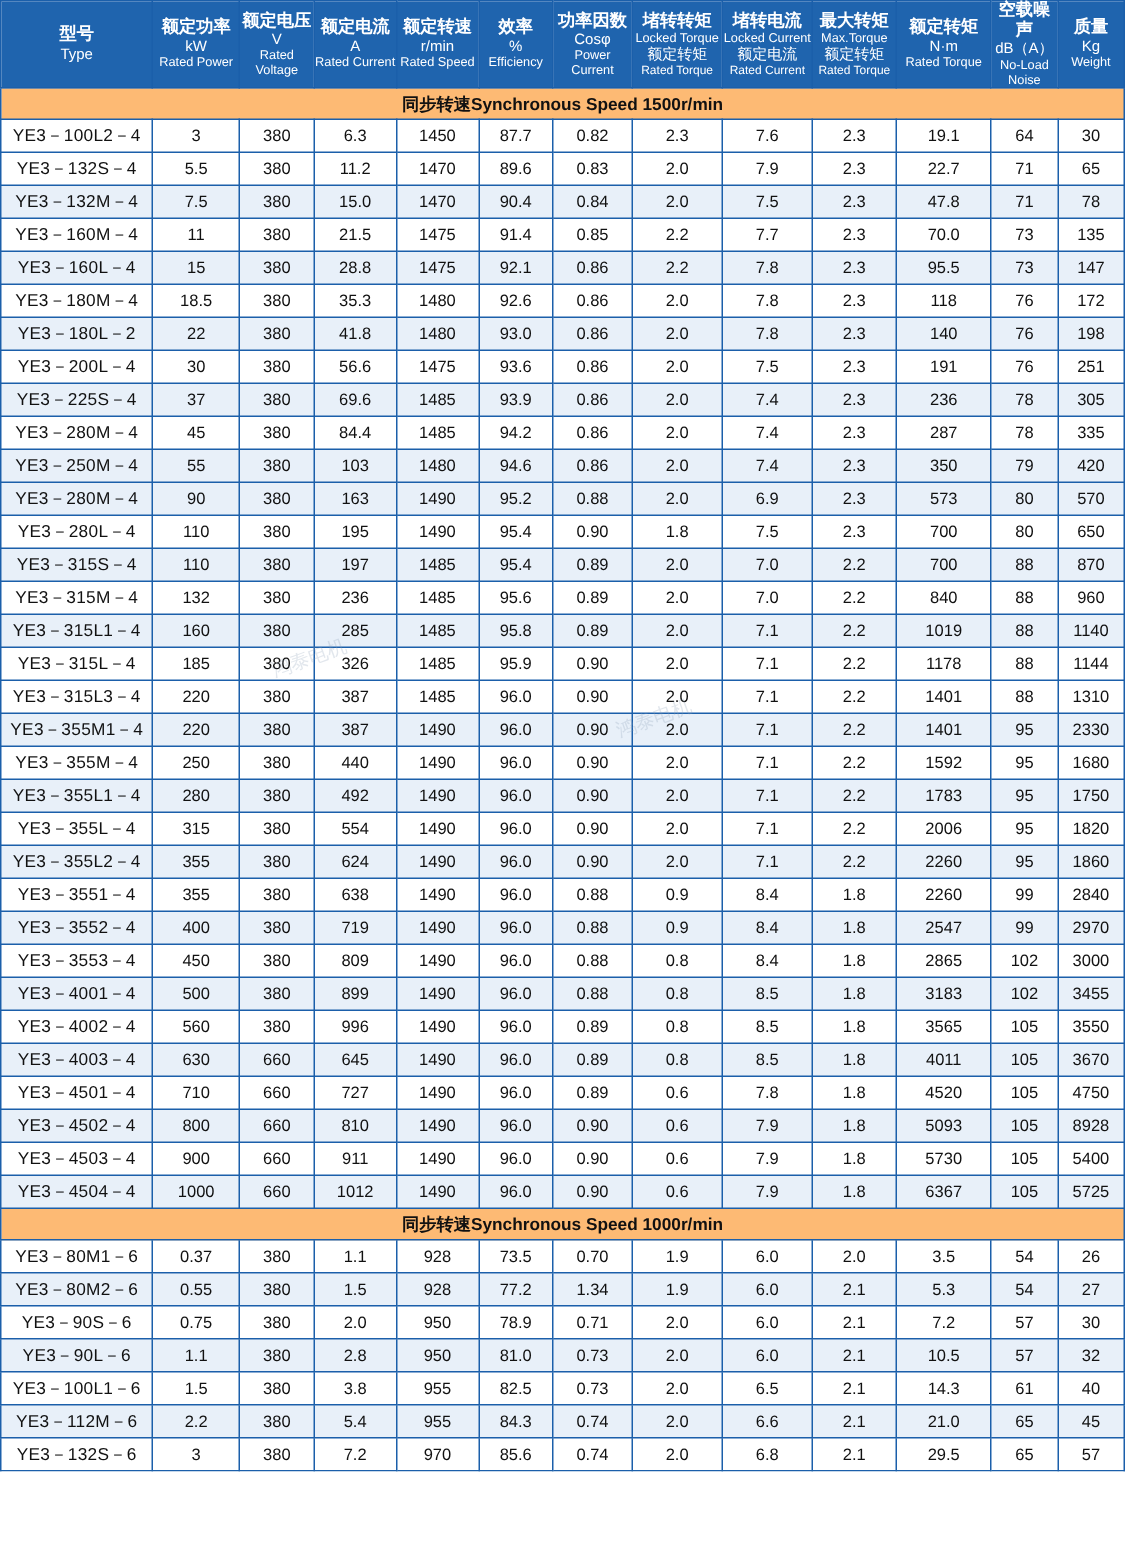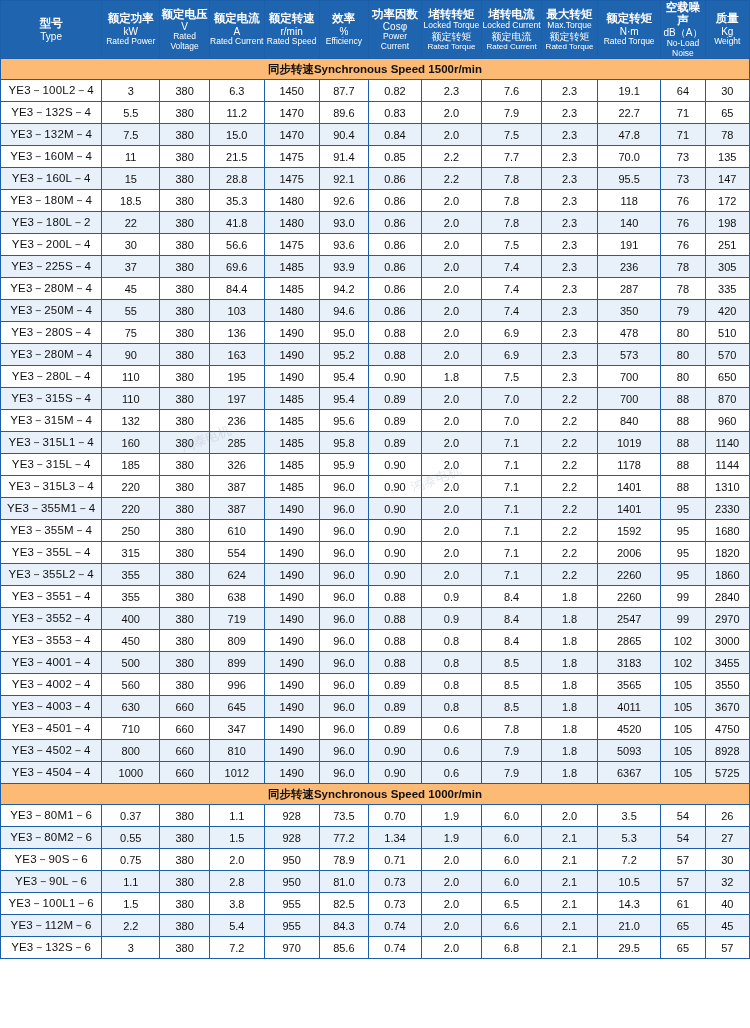--- a/index.html
+++ b/index.html
@@ -312,35 +312,20 @@
           <td>1480</td>
           <td>94.6</td>
           <td>0.86</td>
           <td>2.0</td>
           <td>7.4</td>
           <td>2.3</td>
           <td>350</td>
           <td>79</td>
           <td>420</td>
         </tr>
-        <tr>
-          <td class="model">YE3－280S－4</td>
-          <td>75</td>
-          <td>380</td>
-          <td>136</td>
-          <td>1490</td>
-          <td>95.0</td>
-          <td>0.88</td>
-          <td>2.0</td>
-          <td>6.9</td>
-          <td>2.3</td>
-          <td>478</td>
-          <td>80</td>
-          <td>510</td>
-        </tr>
         <tr class="alt">
           <td class="model">YE3－280M－4</td>
           <td>90</td>
           <td>380</td>
           <td>163</td>
           <td>1490</td>
           <td>95.2</td>
           <td>0.88</td>
           <td>2.0</td>
           <td>6.9</td>
@@ -451,30 +436,45 @@
           <td>7.1</td>
           <td>2.2</td>
           <td>1401</td>
           <td>95</td>
           <td>2330</td>
         </tr>
         <tr>
           <td class="model">YE3－355M－4</td>
           <td>250</td>
           <td>380</td>
-          <td>610</td>
+          <td>440</td>
           <td>1490</td>
           <td>96.0</td>
           <td>0.90</td>
           <td>2.0</td>
           <td>7.1</td>
           <td>2.2</td>
           <td>1592</td>
           <td>95</td>
           <td>1680</td>
+        </tr>
+        <tr class="alt">
+          <td class="model">YE3－355L1－4</td>
+          <td>280</td>
+          <td>380</td>
+          <td>492</td>
+          <td>1490</td>
+          <td>96.0</td>
+          <td>0.90</td>
+          <td>2.0</td>
+          <td>7.1</td>
+          <td>2.2</td>
+          <td>1783</td>
+          <td>95</td>
+          <td>1750</td>
         </tr>
         <tr>
           <td class="model">YE3－355L－4</td>
           <td>315</td>
           <td>380</td>
           <td>554</td>
           <td>1490</td>
           <td>96.0</td>
           <td>0.90</td>
           <td>2.0</td>
@@ -586,21 +586,21 @@
           <td>8.5</td>
           <td>1.8</td>
           <td>4011</td>
           <td>105</td>
           <td>3670</td>
         </tr>
         <tr>
           <td class="model">YE3－4501－4</td>
           <td>710</td>
           <td>660</td>
-          <td>347</td>
+          <td>727</td>
           <td>1490</td>
           <td>96.0</td>
           <td>0.89</td>
           <td>0.6</td>
           <td>7.8</td>
           <td>1.8</td>
           <td>4520</td>
           <td>105</td>
           <td>4750</td>
         </tr>
@@ -611,20 +611,35 @@
           <td>810</td>
           <td>1490</td>
           <td>96.0</td>
           <td>0.90</td>
           <td>0.6</td>
           <td>7.9</td>
           <td>1.8</td>
           <td>5093</td>
           <td>105</td>
           <td>8928</td>
+        </tr>
+        <tr>
+          <td class="model">YE3－4503－4</td>
+          <td>900</td>
+          <td>660</td>
+          <td>911</td>
+          <td>1490</td>
+          <td>96.0</td>
+          <td>0.90</td>
+          <td>0.6</td>
+          <td>7.9</td>
+          <td>1.8</td>
+          <td>5730</td>
+          <td>105</td>
+          <td>5400</td>
         </tr>
         <tr class="alt">
           <td class="model">YE3－4504－4</td>
           <td>1000</td>
           <td>660</td>
           <td>1012</td>
           <td>1490</td>
           <td>96.0</td>
           <td>0.90</td>
           <td>0.6</td>

